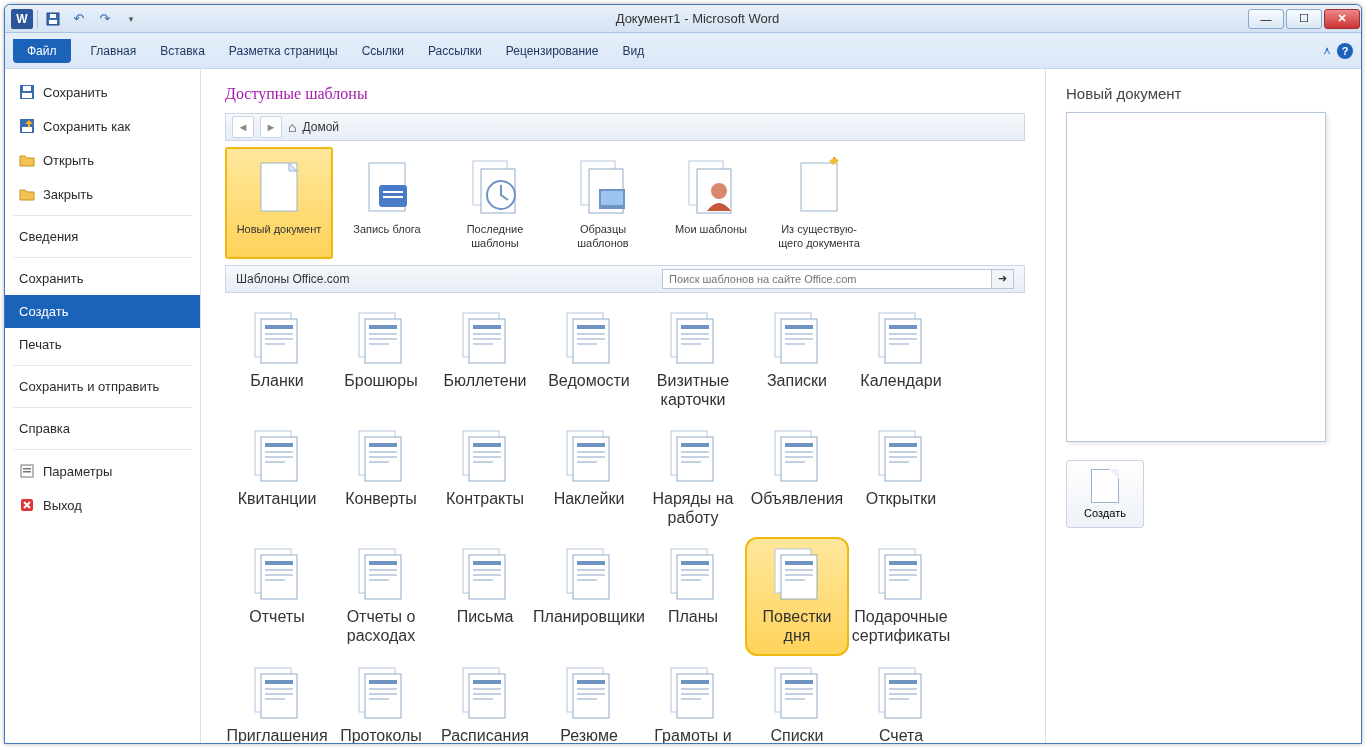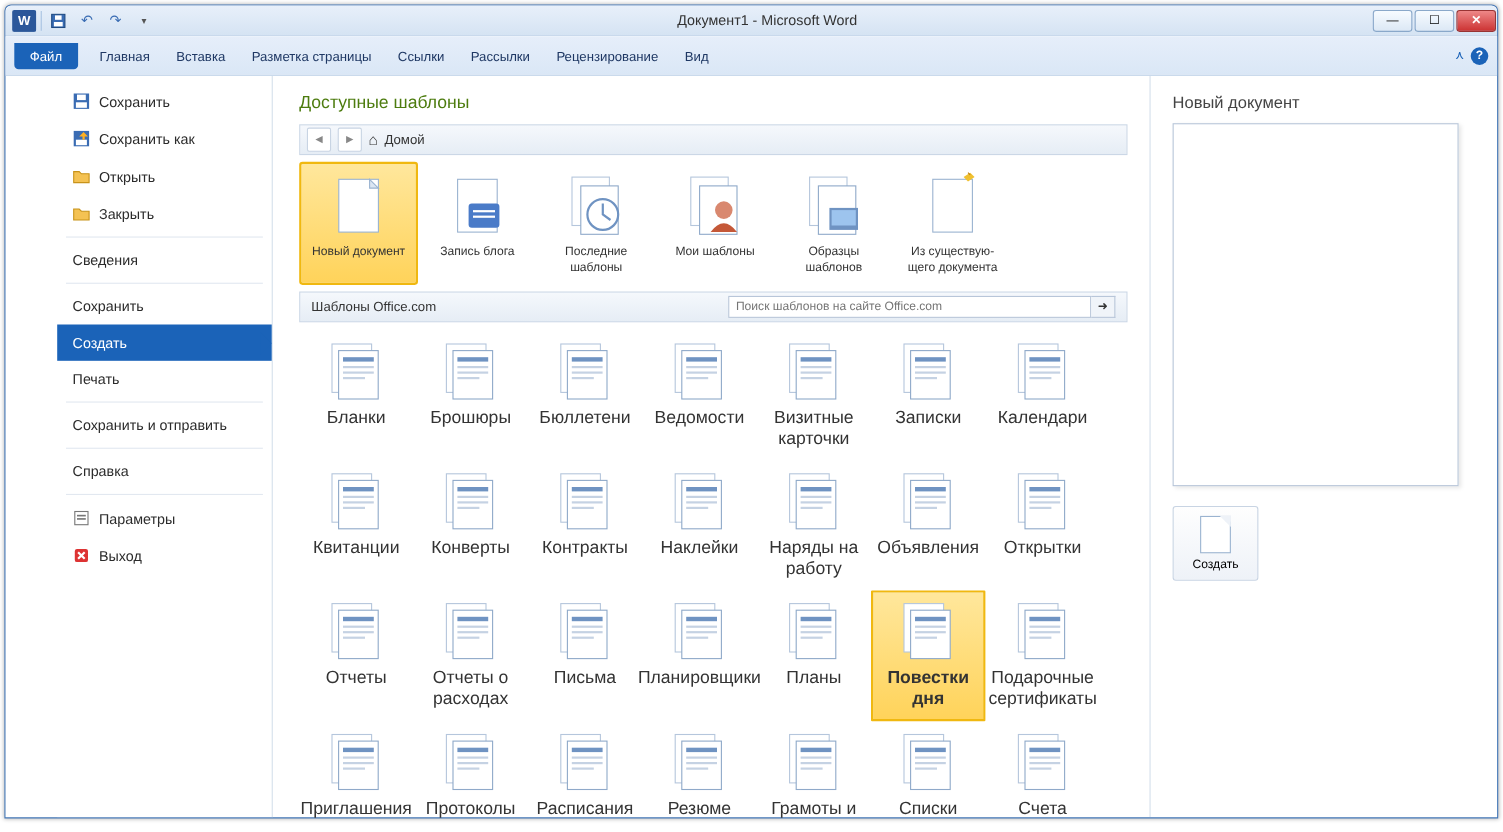--- a/index.html
+++ b/index.html
@@ -16,51 +16,51 @@
 .winbtns { display: flex; }
 .winbtn { width: 36px; height: 20px; display: flex; align-items: center; justify-content: center; border: 1px solid #8aa8ca; margin: 2px 1px; border-radius: 3px; background: linear-gradient(#f7fbff, #dce8f5); font-size: 11px; }
 .winbtn.close { background: linear-gradient(#e88, #c33); color: #fff; border-color: #933; font-weight: bold; }
 
 .ribbon-tabs { height: 36px; background: linear-gradient(#e6eefa, #dae7f6); display: flex; align-items: center; padding: 0 8px; font-size: 12px; color: #1f3864; border-bottom: 1px solid #c5d6ea; }
 .tab { padding: 4px 12px; cursor: default; }
 .tab.file { background: #1b63b8; color: #fff; border-radius: 0 0 4px 4px; margin-right: 8px; padding: 5px 14px; }
 .ribbon-right { margin-left: auto; display: flex; gap: 6px; align-items: center; }
 .help-icon { width: 16px; height: 16px; border-radius: 50%; background: #1b63b8; color: #fff; display: flex; align-items: center; justify-content: center; font-size: 11px; font-weight: bold; }
 
-.backstage { flex: 1; display: flex; overflow: hidden; padding-left: 47px; }
+.backstage { flex: 1; display: flex; overflow: hidden; }
 
 .bs-nav { width: 196px; background: #fff; border-right: 1px solid #d5e0ec; display: flex; flex-direction: column; padding-top: 6px; }
 .nav-item { padding: 9px 14px; font-size: 13px; color: #2b2b2b; display: flex; align-items: center; gap: 8px; cursor: default; position: relative; }
 .nav-item.selected { background: #1b63b8; color: #fff; }
 .nav-item.selected::after { content: ""; position: absolute; right: -10px; top: 50%; transform: translateY(-50%); border: 10px solid transparent; border-left-color: #1b63b8; }
 .nav-sep { height: 1px; background: #e2e8f0; margin: 4px 8px; }
 .ni-icon { width: 16px; height: 16px; flex-shrink: 0; }
 
 .bs-main { flex: 1; display: flex; overflow: hidden; }
 .bs-center { flex: 1; padding: 16px 0 0 24px; overflow: hidden; display: flex; flex-direction: column; }
-.bs-heading { font-size: 16px; color: #4d7c0f; margin-bottom: 10px; font-weight: normal; }
+.bs-heading { font-size: 16px; color: #a21caf; margin-bottom: 10px; font-weight: normal; font-family: Liberation Serif, serif; }
 
 .crumb-bar { height: 28px; background: linear-gradient(#f5f8fc, #e6edf5); border: 1px solid #cbd7e6; display: flex; align-items: center; padding: 0 6px; margin-right: 20px; gap: 6px; font-size: 12px; color: #333; }
 .crumb-btn { width: 22px; height: 22px; border: 1px solid #c8d4e3; border-radius: 2px; background: #fff; display: flex; align-items: center; justify-content: center; color: #888; font-size: 11px; }
 
 .tpl-grid { display: flex; flex-wrap: wrap; padding: 6px 0; gap: 4px 0; margin-right: 10px; }
 .tpl-item { width: 108px; display: flex; flex-direction: column; align-items: center; padding: 6px 2px; font-size: 11px; color: #333; text-align: center; border: 2px solid transparent; }
 .tpl-item.sel { background: linear-gradient(#ffe79c, #ffd35a); border: 2px solid #f0b810; border-radius: 3px; }
 .tpl-thumb { width: 64px; height: 64px; margin-bottom: 4px; position: relative; }
 .tpl-label { line-height: 1.25; }
 
 .section-bar { height: 28px; background: linear-gradient(#f5f8fc, #e6edf5); border: 1px solid #cbd7e6; display: flex; align-items: center; padding: 0 10px; margin-right: 20px; font-size: 12px; color: #333; }
 .search-box { margin-left: auto; display: flex; }
 .search-inp { width: 330px; height: 20px; border: 1px solid #b8c6d9; font-size: 11px; padding: 0 6px; color: #888; }
 .search-go { width: 22px; height: 20px; border: 1px solid #b8c6d9; border-left: none; background: #f0f4f9; display: flex; align-items: center; justify-content: center; font-size: 11px; }
 
 .cat-scroll { flex: 1; overflow-y: auto; margin-right: 4px; }
 .cat-grid { display: flex; flex-wrap: wrap; padding: 8px 0; }
 .cat-item { width: 104px; display: flex; flex-direction: column; align-items: center; padding: 4px 2px 8px; font-size: 16px; color: #333; text-align: center; border: 2px solid transparent; }
-.cat-item.sel { background: linear-gradient(#ffe79c, #ffd35a); border: 2px solid #f0b810; border-radius: 1px; font-weight: bold; }
+.cat-item.sel { background: linear-gradient(#ffe79c, #ffd35a); border: 2px solid #f0b810; border-radius: 12px; }
 .cat-thumb { width: 64px; height: 60px; margin-bottom: 4px; position: relative; }
 .cat-label { line-height: 1.2; }
 
 .bs-right { width: 316px; border-left: 1px solid #d5e0ec; padding: 16px 20px; }
 .preview-title { font-size: 15px; color: #444; margin-bottom: 10px; }
 .preview-box { width: 260px; height: 330px; border: 1px solid #b8c6d9; background: #fff; box-shadow: 2px 2px 4px rgba(0,0,0,.1); margin-bottom: 18px; }
 .create-btn { width: 78px; height: 68px; border: 1px solid #c8d4e3; border-radius: 3px; background: linear-gradient(#fefefe, #eef2f8); display: flex; flex-direction: column; align-items: center; justify-content: center; font-size: 11px; gap: 4px; }
 .create-btn .doc-ico { width: 28px; height: 34px; background: #fff; border: 1px solid #9ab3d0; position: relative; }
 .create-btn .doc-ico::before { content: ""; position: absolute; top: -1px; right: -1px; border: 5px solid transparent; border-top-color: #eef2f8; border-right-color: #eef2f8; }
 
@@ -217,33 +217,33 @@
                   <rect x="18" y="14" width="34" height="44" fill="#fff" stroke="#8fa9c9"></rect>
                   <circle cx="38" cy="40" r="14" fill="#fff" stroke="#6f93c2" stroke-width="2"></circle>
                   <path d="M38 30 v10 l7 5" stroke="#6f93c2" stroke-width="2" fill="none"></path>
                 </svg></div>
               <div class="tpl-label">Последние шаблоны</div>
             </div>
             <div class="tpl-item">
               <div class="tpl-thumb"><svg width="64" height="64">
                   <rect x="10" y="6" width="34" height="44" fill="#fff" stroke="#b5c6dc"></rect>
                   <rect x="18" y="14" width="34" height="44" fill="#fff" stroke="#8fa9c9"></rect>
+                  <rect x="28" y="34" width="26" height="20" fill="#6f93c2"></rect>
+                  <rect x="30" y="36" width="22" height="14" fill="#9dc4ee"></rect>
+                </svg></div>
+              <div class="tpl-label">Образцы шаблонов</div>
+            </div>
+            <div class="tpl-item">
+              <div class="tpl-thumb"><svg width="64" height="64">
+                  <rect x="10" y="6" width="34" height="44" fill="#fff" stroke="#b5c6dc"></rect>
+                  <rect x="18" y="14" width="34" height="44" fill="#fff" stroke="#8fa9c9"></rect>
                   <circle cx="40" cy="36" r="8" fill="#d9886f"></circle>
                   <path d="M28 56 q12 -16 24 0 z" fill="#c45838"></path>
                 </svg></div>
               <div class="tpl-label">Мои шаблоны</div>
-            </div>
-            <div class="tpl-item">
-              <div class="tpl-thumb"><svg width="64" height="64">
-                  <rect x="10" y="6" width="34" height="44" fill="#fff" stroke="#b5c6dc"></rect>
-                  <rect x="18" y="14" width="34" height="44" fill="#fff" stroke="#8fa9c9"></rect>
-                  <rect x="28" y="34" width="26" height="20" fill="#6f93c2"></rect>
-                  <rect x="30" y="36" width="22" height="14" fill="#9dc4ee"></rect>
-                </svg></div>
-              <div class="tpl-label">Образцы шаблонов</div>
             </div>
             <div class="tpl-item">
               <div class="tpl-thumb"><svg width="64" height="64">
                   <rect x="14" y="8" width="36" height="48" fill="#fff" stroke="#9ab3d0"></rect>
                   <path d="M42 6 l6 -4 l4 4 l-6 4 z" fill="#f0c030"></path>
                   <path d="M46 2 l2 2" stroke="#c08010"></path>
                 </svg></div>
               <div class="tpl-label">Из существую-<br>щего документа</div>
             </div>
           </div>

